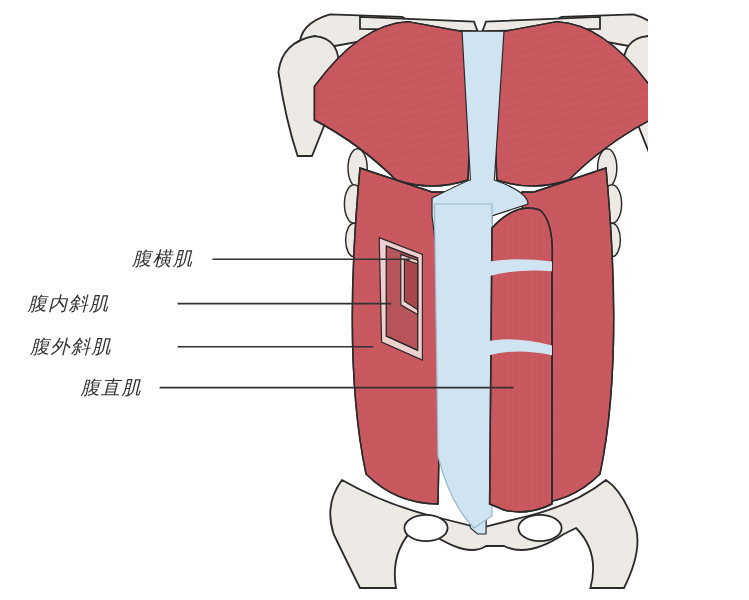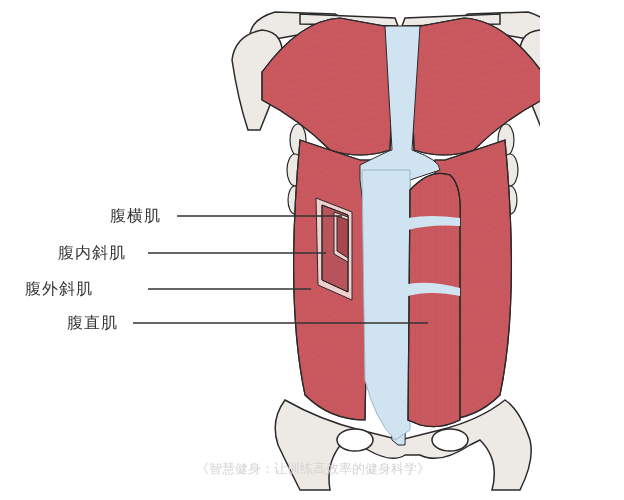--- a/index.html
+++ b/index.html
@@ -1,16 +1,16 @@
 <!DOCTYPE html>
 <html><head>
 <meta charset="utf-8">
 <style>
   html,body{margin:0;padding:0;background:#ffffff;}
-  #stage{position:relative;width:540px;height:500px;overflow:hidden;background:#fff;font-family:"DejaVu Serif","Liberation Serif",serif;}
+  #stage{position:relative;width:540px;height:500px;overflow:hidden;background:#fff;font-family:"DejaVu Serif","Liberation Serif",serif;font-style:italic;}
   svg{position:absolute;left:0;top:0;}
   .label{position:absolute;font-size:16px;color:#333;white-space:nowrap;line-height:18px;letter-spacing:1px;}
   .watermark{position:absolute;left:196px;top:460px;font-size:13px;color:#d4d4d4;white-space:nowrap;font-family:"DejaVu Sans","Liberation Sans",sans-serif;}
 </style>
 </head>
 <body>
 
 <div id="stage">
   <svg width="624" height="500" viewBox="0 0 624 500">
     <defs>
@@ -83,18 +83,17 @@
 
     <g stroke="#333" stroke-width="1.3">
       <line x1="177" y1="216" x2="342" y2="216"></line>
       <line x1="148" y1="253" x2="326" y2="253"></line>
       <line x1="148" y1="289" x2="311" y2="289"></line>
       <line x1="133" y1="323" x2="428" y2="323"></line>
     </g>
   </svg>
 
   <div class="label" style="left:110px;top:207px;">腹横肌</div>
-  <div class="label" style="left:23px;top:244px;margin-left:35px;">腹内斜肌</div>
+  <div class="label" style="left:23px;top:244px;">腹内斜肌</div>
   <div class="label" style="left:25px;top:280px;">腹外斜肌</div>
   <div class="label" style="left:67px;top:314px;">腹直肌</div>
 
-  <div class="watermark">《智慧健身：让训练高效率的健身科学》</div>
 </div>
 
 </body></html>

